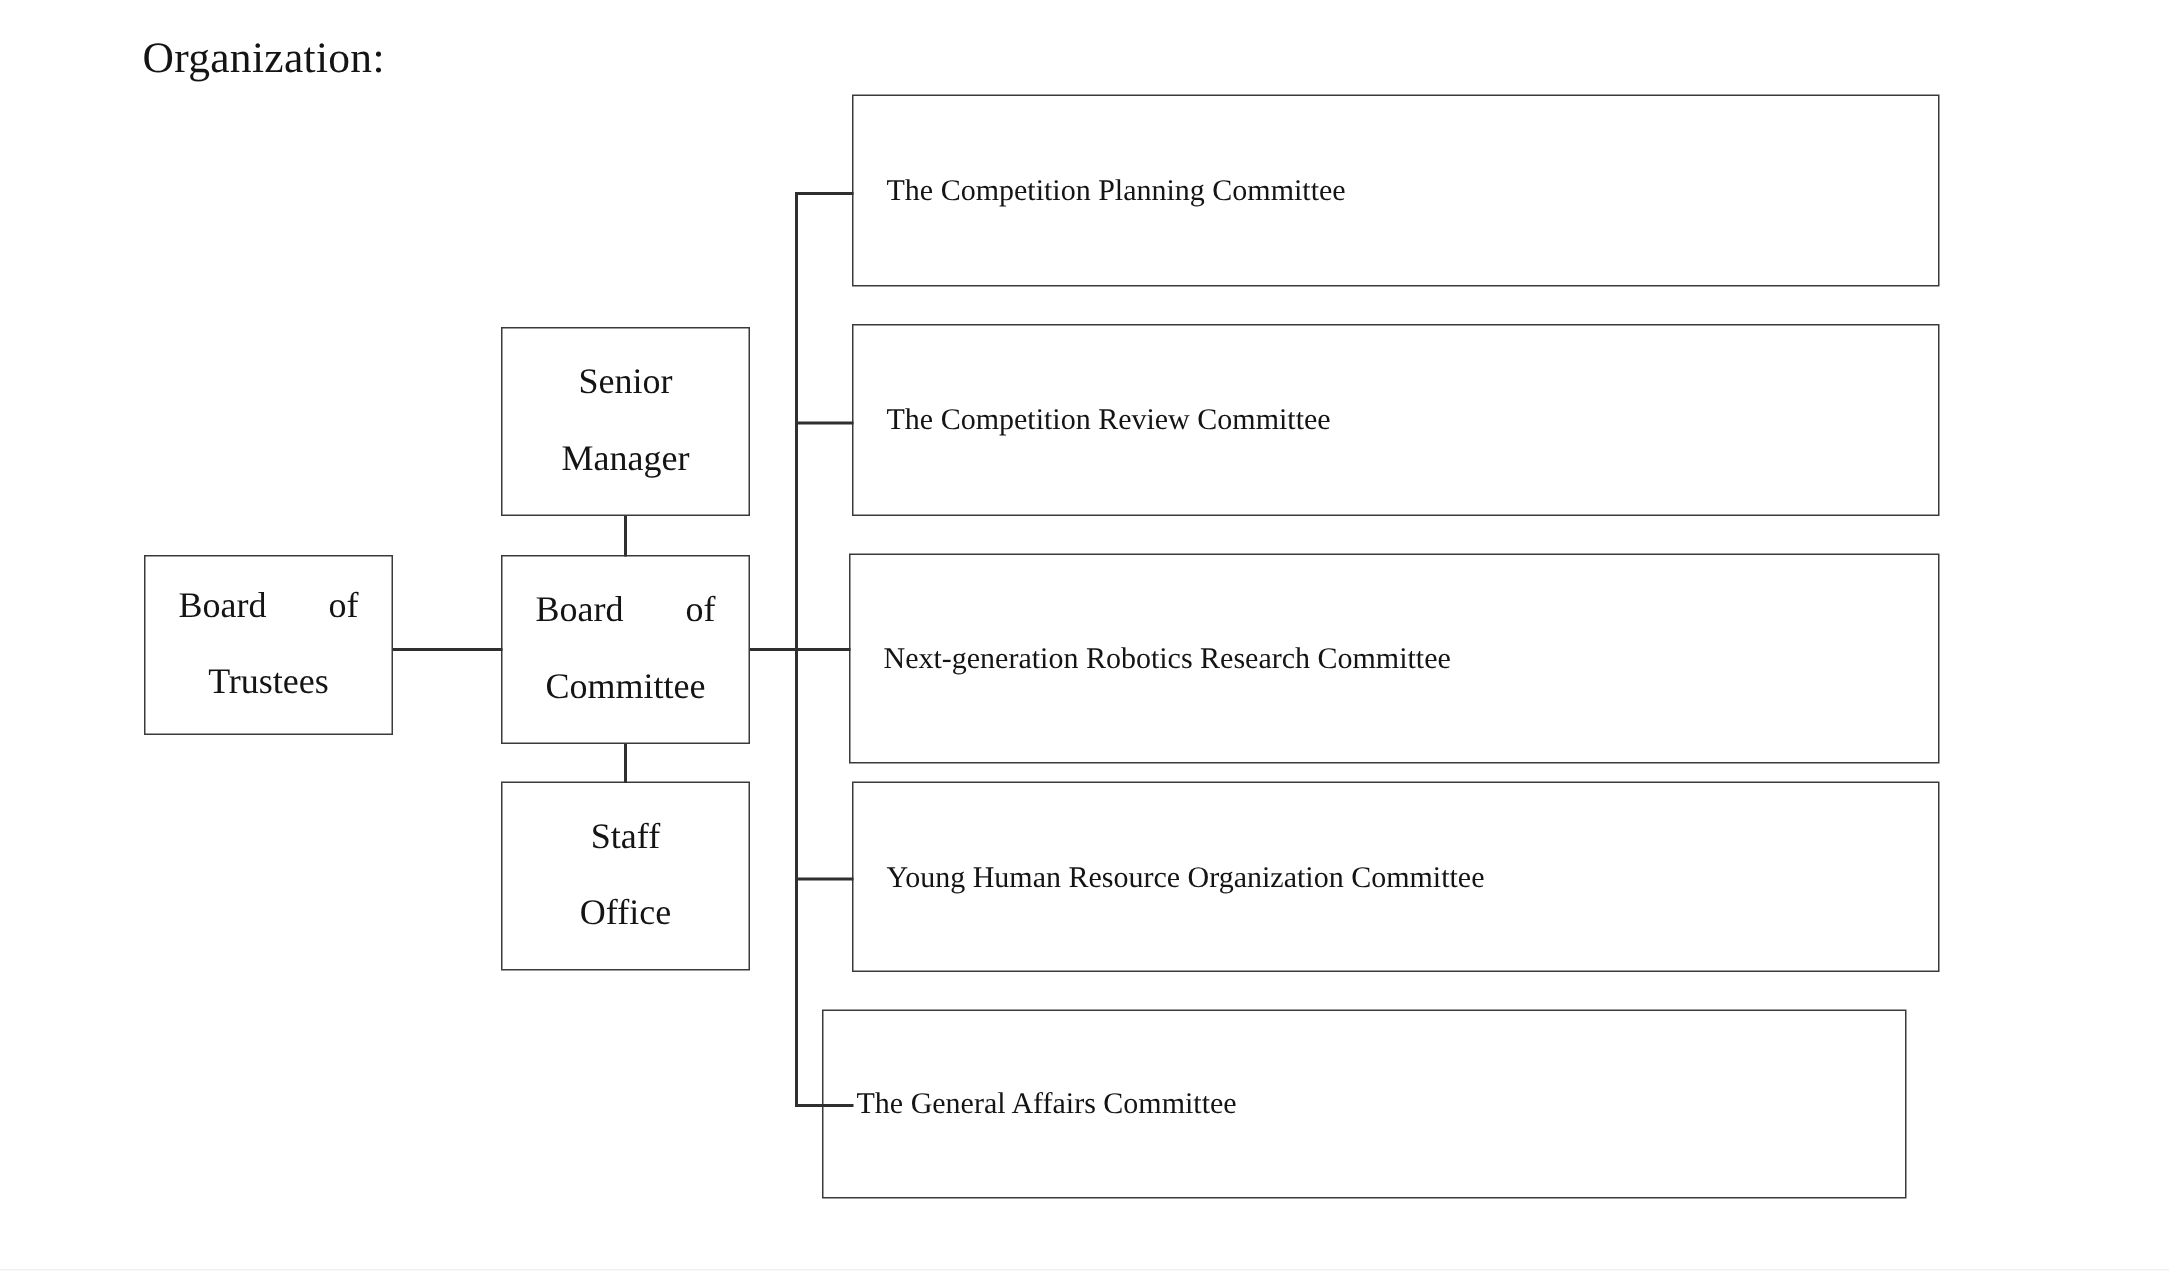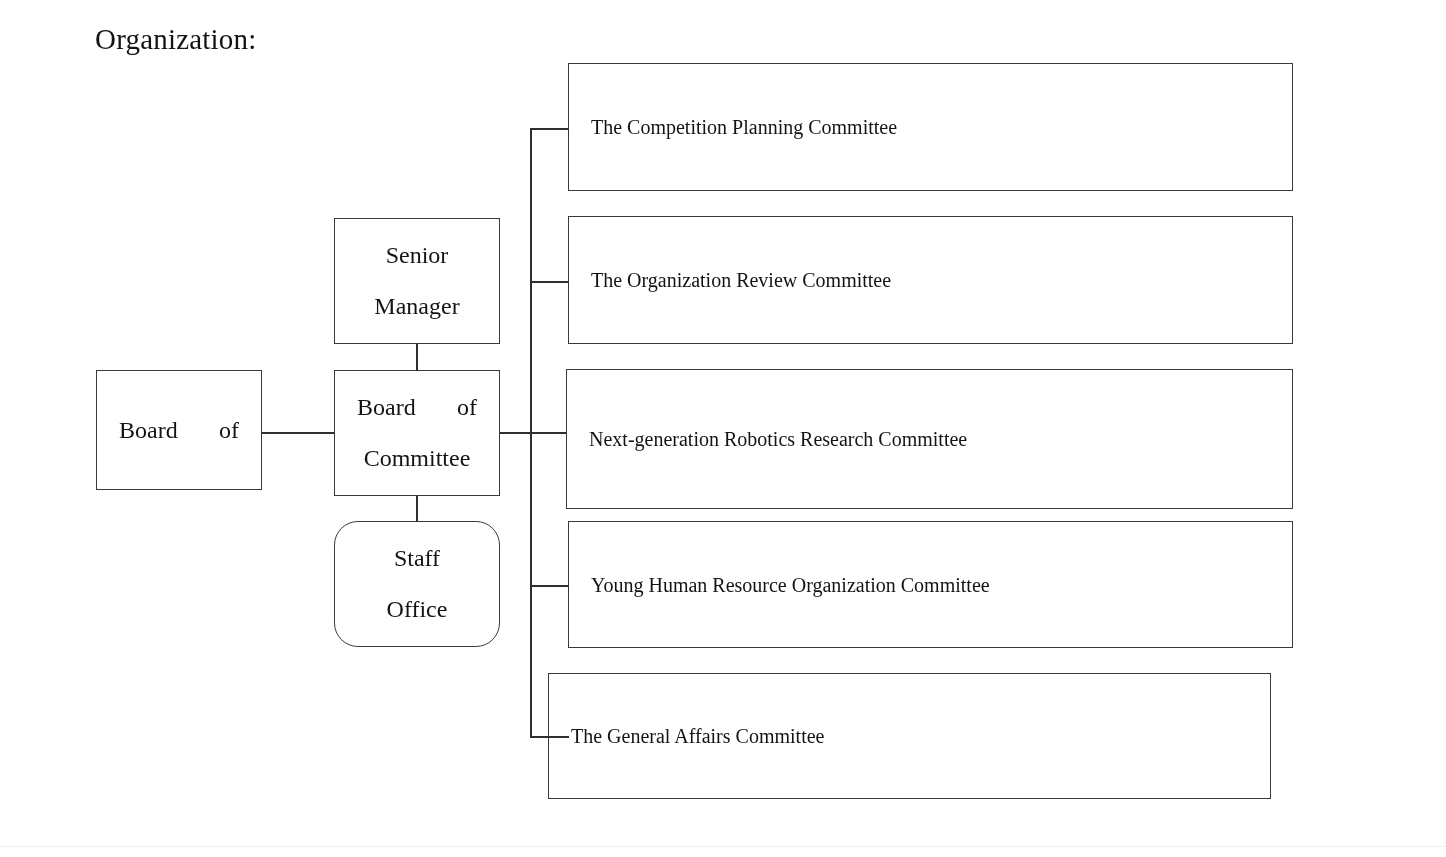--- a/index.html
+++ b/index.html
@@ -103,50 +103,51 @@
 </head>
 <body>
 
 <div id="page">
 
   <div class="page-title">Organization:</div>
 
   <div class="node left-node" style="left:96px; top:370px; width:166px; height:120px;">
     <div style="width:100%;">
       <div class="node-label justified">Board of</div>
+      <div class="node-label">Trustees</div>
     </div>
   </div>
 
   <div class="node left-node" style="left:334px; top:218px; width:166px; height:126px;">
     <div style="width:100%;">
       <div class="node-label">Senior</div>
       <div class="node-label">Manager</div>
     </div>
   </div>
 
   <div class="node left-node" style="left:334px; top:370px; width:166px; height:126px;">
     <div style="width:100%;">
       <div class="node-label justified">Board of</div>
       <div class="node-label">Committee</div>
     </div>
   </div>
 
-  <div class="node left-node" style="left:334px; top:521px; width:166px; height:126px;border-radius:24px;">
+  <div class="node left-node" style="left:334px; top:521px; width:166px; height:126px;">
     <div style="width:100%;">
       <div class="node-label">Staff</div>
       <div class="node-label">Office</div>
     </div>
   </div>
 
   <div class="node committee-node" style="left:568px; top:63px; width:725px; height:128px;">
     <span class="node-label">The Competition Planning Committee</span>
   </div>
 
   <div class="node committee-node" style="left:568px; top:216px; width:725px; height:128px;">
-    <span class="node-label">The Organization Review Committee</span>
+    <span class="node-label">The Competition Review Committee</span>
   </div>
 
   <div class="node committee-node" style="left:566px; top:369px; width:727px; height:140px;">
     <span class="node-label">Next-generation Robotics Research Committee</span>
   </div>
 
   <div class="node committee-node" style="left:568px; top:521px; width:725px; height:127px;">
     <span class="node-label">Young Human Resource Organization Committee</span>
   </div>
 

